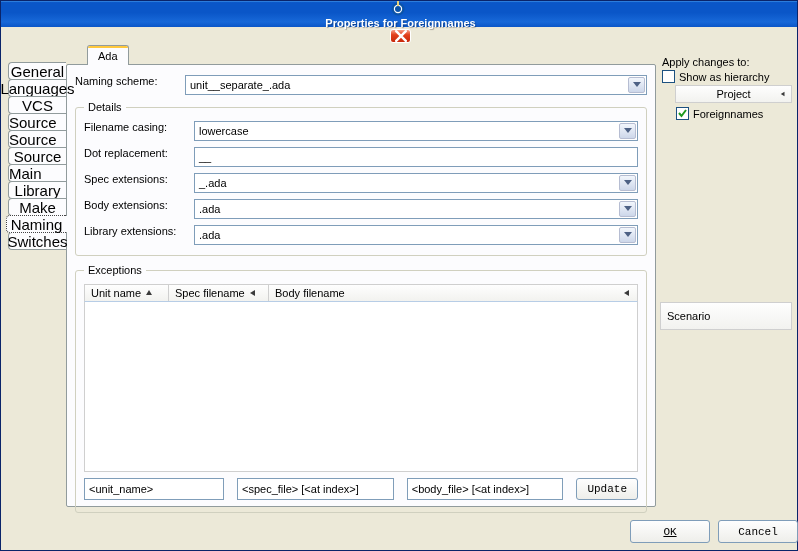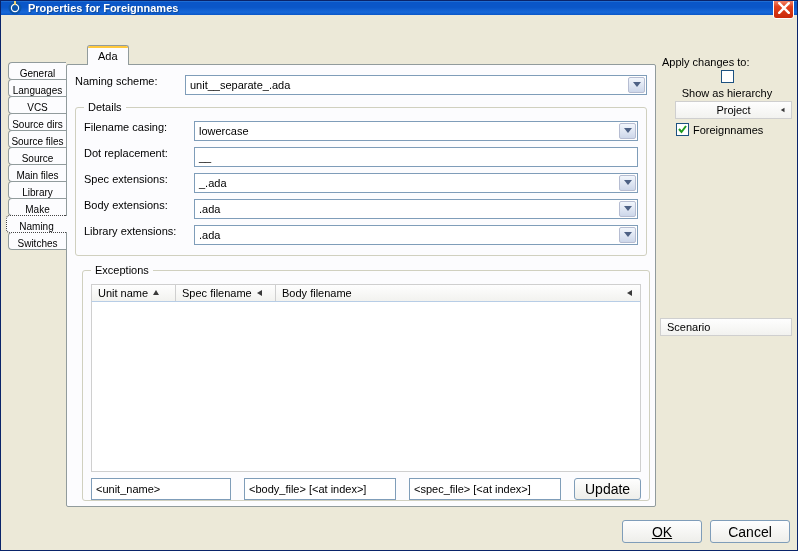--- a/index.html
+++ b/index.html
@@ -1,24 +1,24 @@
 <!DOCTYPE html>
 <html><head>
 <meta charset="utf-8">
 <style>
   * { box-sizing: border-box; }
   html, body { margin:0; padding:0; font-family: Tahoma, Arial, sans-serif; font-size:11px; color:#000; }
   body { width:798px; height:551px; background:#ece9d8; border:1px solid #0a246a; overflow:hidden; }
 
   
   .titlebar {
-    height:14px;
+    height:26px;
     background: linear-gradient(to bottom, #3b8ee6 0%, #0a56c8 6%, #0a56c8 45%, #1768d8 80%, #0a56c8 100%);
     display:flex; align-items:center; padding:0 3px 0 6px;
-    color:#fff; font-weight:bold;
+    color:#fff; font-weight:bold;flex-direction:column;
   }
   .titlebar .app-icon { width:16px; height:16px; margin-right:5px; display:flex; align-items:center; justify-content:center; }
   .titlebar .title-text { flex:1; text-shadow:1px 1px 1px rgba(0,0,0,.3); }
   .close-btn {
     width:21px; height:21px; border:1px solid #fff; border-radius:3px;
     background: linear-gradient(to bottom, #f79e87, #e2401c 40%, #c8290a);
     display:flex; align-items:center; justify-content:center; cursor:pointer;
   }
   .close-btn svg { width:12px; height:12px; }
 
@@ -28,22 +28,22 @@
   }
 
   
   .left-tabs {
     position:absolute; top:36px; left:8px; width:58px;
     display:flex; flex-direction:column;
   }
   .vtab {
     height:18px; border:1px solid #919b9c; border-right:none;
     border-radius:4px 0 0 4px; background:#fcfcfe;
-    display:flex; align-items:flex-end; justify-content:center;
-    margin-bottom:-1px; cursor:pointer; font-size:10px;
+    display:flex; align-items:flex-start; justify-content:center;
+    margin-bottom:-1px; cursor:pointer; font-size:15px;
     position:relative; z-index:1;
   }
   .vtab.selected {
     background:#fcfcfe; border:1px dotted #444; border-right:none;
     height:18px; z-index:3;
     margin-left:-2px;
   }
   .vtab.selected::before { content:""; position:absolute; right:-2px; top:0; bottom:0; width:3px; background:#fcfcfe; }
 
   
@@ -101,48 +101,48 @@
 
   .exc-inputs { display:flex; gap:9px; margin-top:6px; }
   .exc-inputs .textin, .exc-inputs input.txt {
     height:22px; border:1px solid #7f9db9; background:#fff; padding:0 4px; font-size:11px;
     font-family:inherit;
   }
   .exc-inputs input.txt { flex:1; margin-right:4px; }
   .btn {
     height:22px; border:1px solid #7f9db9; border-radius:3px;
     background:linear-gradient(to bottom,#fefefe,#eeeeea);
-    padding:0 10px; cursor:pointer; font-size:14px; font-family:Liberation Sans, sans-serif;
+    padding:0 10px; cursor:pointer; font-size:11px; font-family:Liberation Mono, monospace;
   }
 
   
   .right-pane {
     position:absolute; top:30px; right:6px; width:132px; bottom:38px;
   }
   .apply-label { margin-bottom:2px; padding-left:2px; }
-  .check-row { display:flex; align-items:center; gap:4px; margin:2px 0 2px 2px;flex-direction:column; }
+  .check-row { display:flex; align-items:center; gap:4px; margin:2px 0 2px 2px; }
   .chkbox { width:13px; height:13px; border:1px solid #1c5180; background:#fff; display:flex; align-items:center; justify-content:center; }
   .chkbox.checked svg { width:11px; height:11px; }
   .dd {
     height:18px; border:1px solid #cfcfcf; background:linear-gradient(to bottom,#fefefe,#f2f2ef);
     display:flex; align-items:center; justify-content:center; gap:6px; position:relative;
     margin:1px 0 2px 15px;
   }
   .dd .tri { width:8px; height:6px; position:absolute; right:4px; }
   .tree { margin:4px 0 0 2px; }
   .tree-row { display:flex; align-items:center; gap:4px; padding-left:14px; }
 
   .scenario-hdr {
     border:1px solid #cfcfcf; background:linear-gradient(to bottom,#fefefe,#f2f2ef);
-    height:18px; display:flex; align-items:center; padding:0 6px; margin-top:182px;
+    height:28px; display:flex; align-items:center; padding:0 6px; margin-top:182px;
   }
 
   
   .footer-btns {
-    position:absolute; right:8px; bottom:8px; display:flex; gap:8px;
+    position:absolute; right:0; bottom:8px; display:flex; gap:8px;
   }
   .footer-btns .btn { width:80px; height:23px; }
 
 </style>
 </head>
 <body>
 
 <div class="titlebar">
   <div class="app-icon">
     <svg viewBox="0 0 16 16">
@@ -269,21 +269,21 @@
             <span>.ada</span>
             <div class="arrow">
                 <svg viewBox="0 0 8 6">
                   <path d="M0 0 L8 0 L4 5 Z" fill="#4d6185"></path>
                 </svg>
               </div>
           </div>
         </div>
       </fieldset>
 
-      <fieldset style="padding-bottom:0;margin-left:7px;">
+      <fieldset style="padding-bottom:12px;">
         <legend>Exceptions</legend>
 
         <div class="table-header">
           <div class="th" style="width:84px">
             <span>Unit name</span>
             <svg class="sort-icon" viewBox="0 0 8 8">
                 <path d="M4 1 L7 6 L1 6 Z" fill="#3a3a3a"></path>
               </svg>
           </div>
           <div class="th" style="width:100px">
@@ -296,22 +296,22 @@
             <span>Body filename</span>
             <svg class="sort-icon" viewBox="0 0 8 8">
                 <path d="M6 1 L6 7 L1 4 Z" fill="#3a3a3a"></path>
               </svg>
           </div>
         </div>
         <div class="table-body"></div>
 
         <div class="exc-inputs">
           <input class="txt" style="max-width: 140px;" value="&lt;unit_name&gt;">
+          <input class="txt" value="&lt;spec_file&gt; [&lt;at index&gt;]" style="">
           <input class="txt" value="&lt;body_file&gt; [&lt;at index&gt;]" style="">
-          <input class="txt" value="&lt;spec_file&gt; [&lt;at index&gt;]" style="">
           <button class="btn">Update</button>
         </div>
       </fieldset>
     </div>
   </div>
 
   <div class="right-pane">
     <div class="apply-label">Apply changes to:</div>
     <div class="check-row">
       <div class="chkbox"></div>

